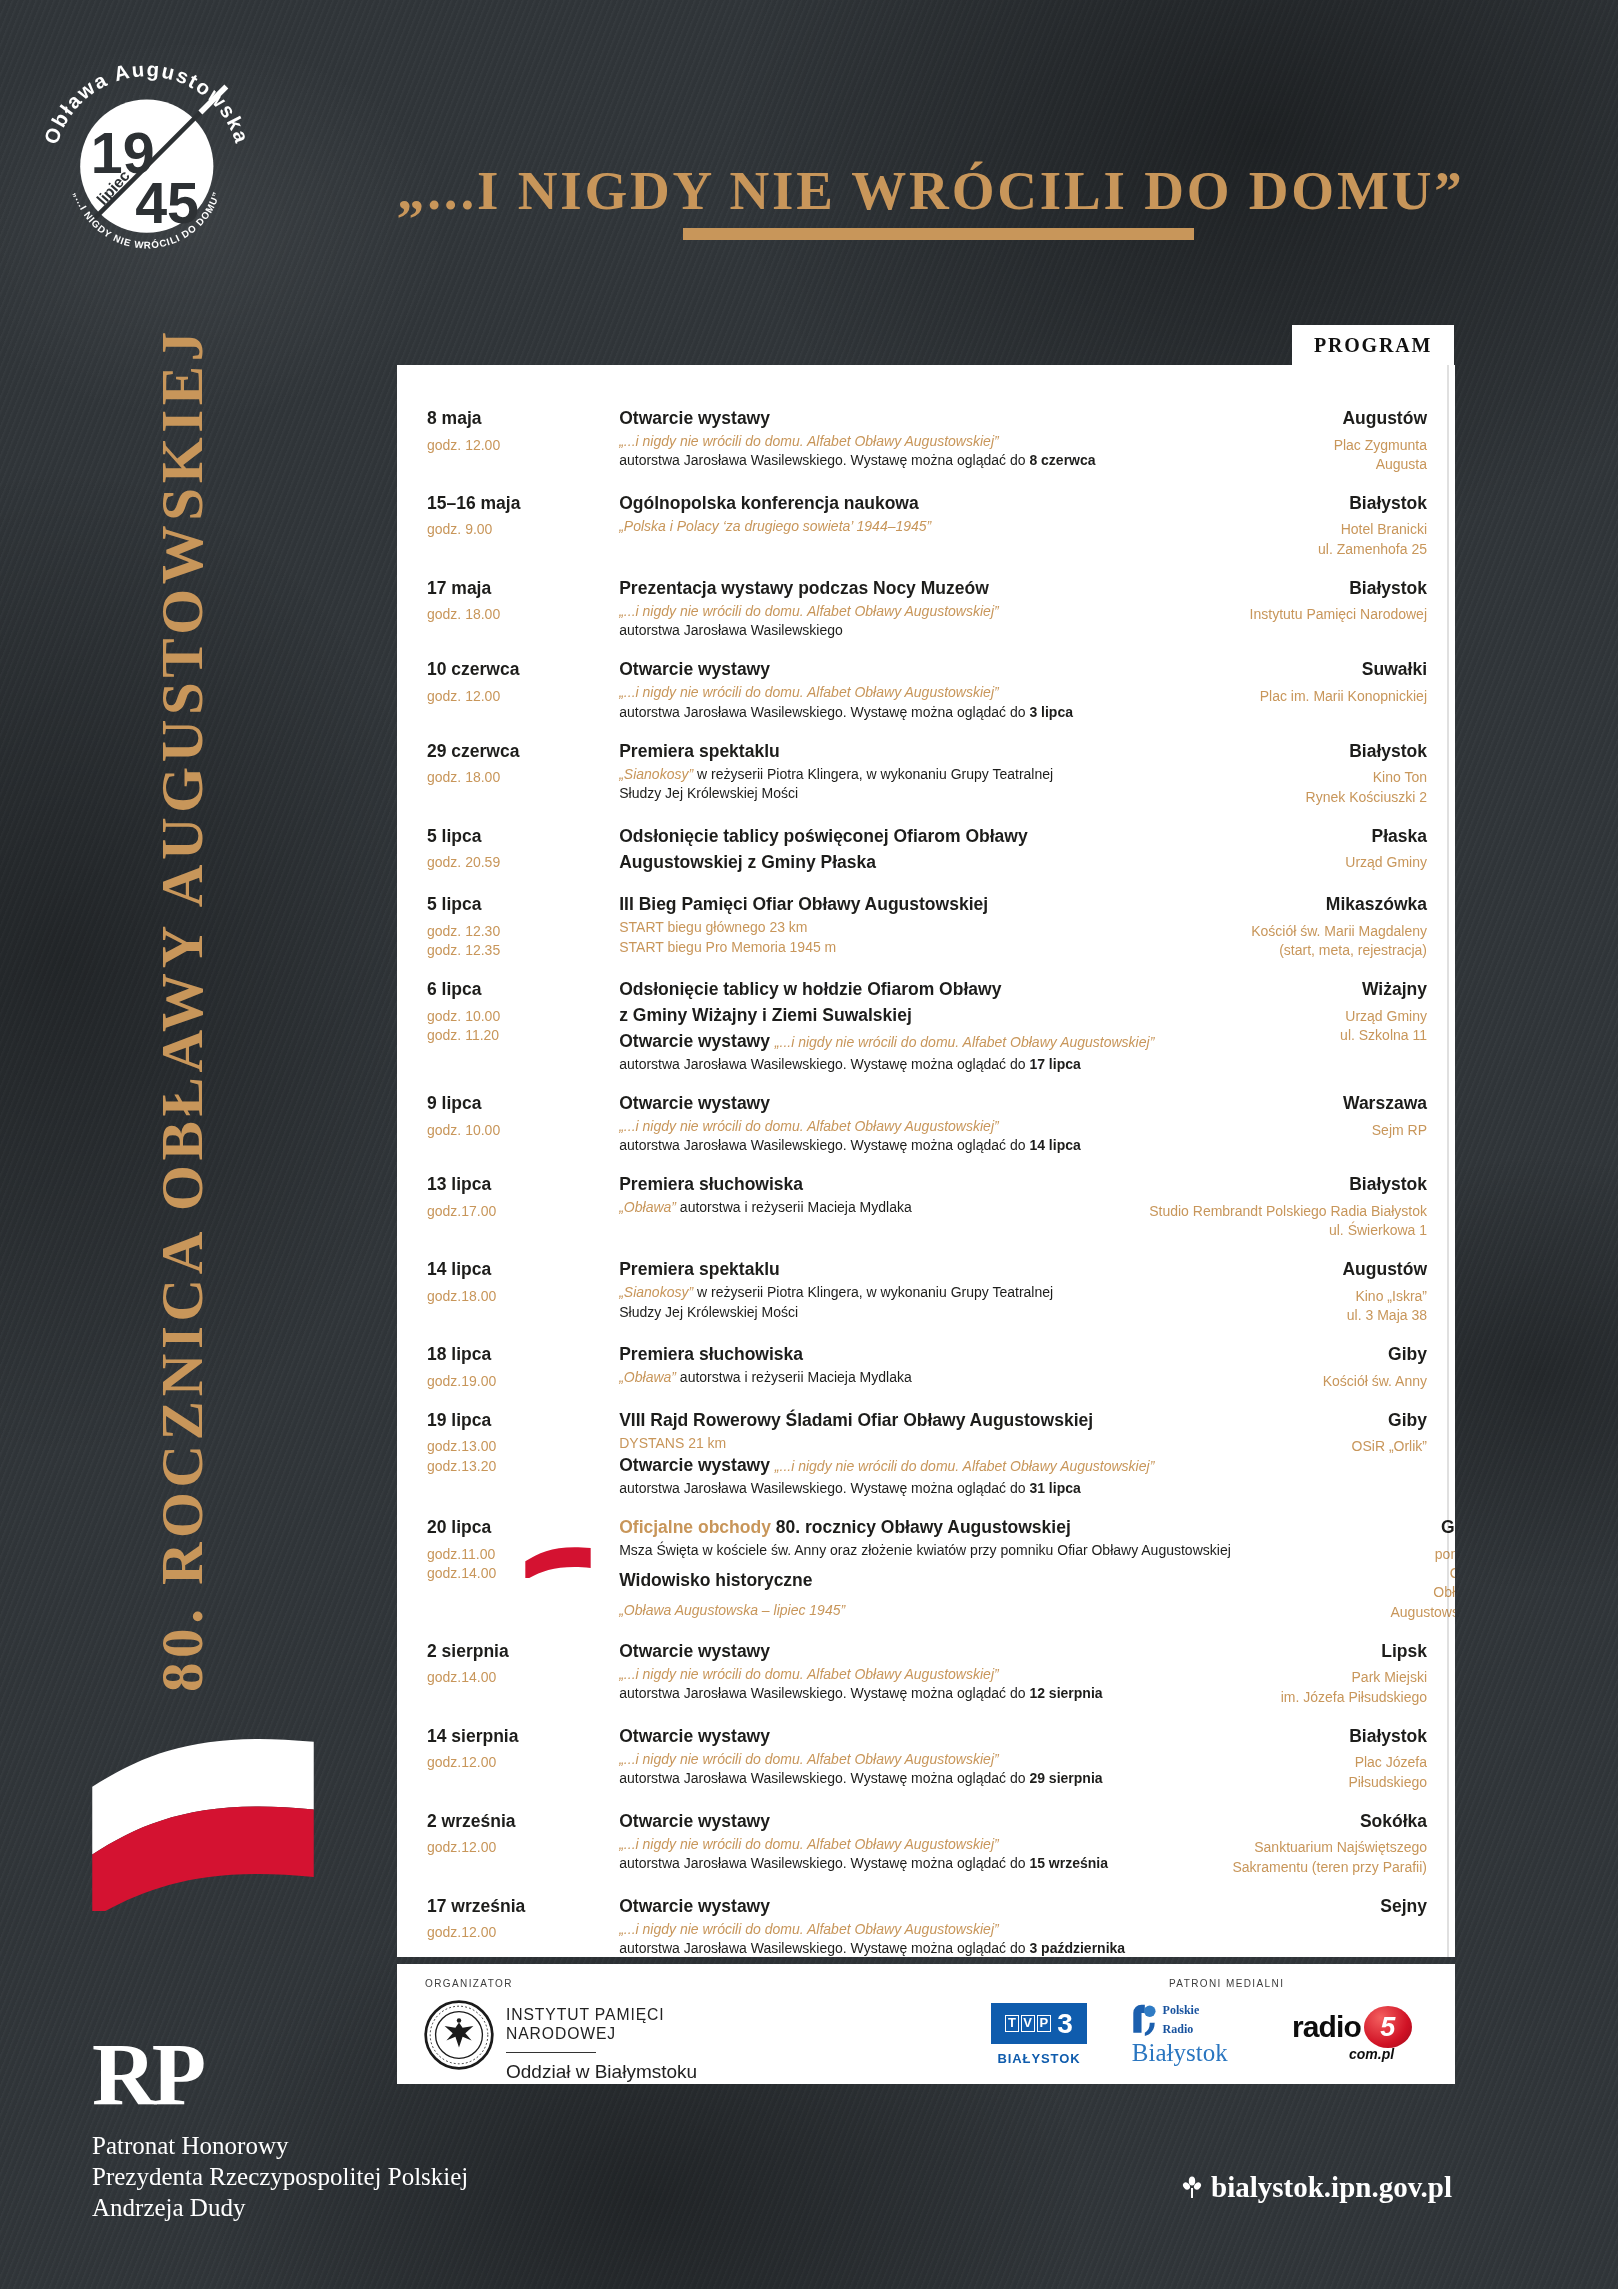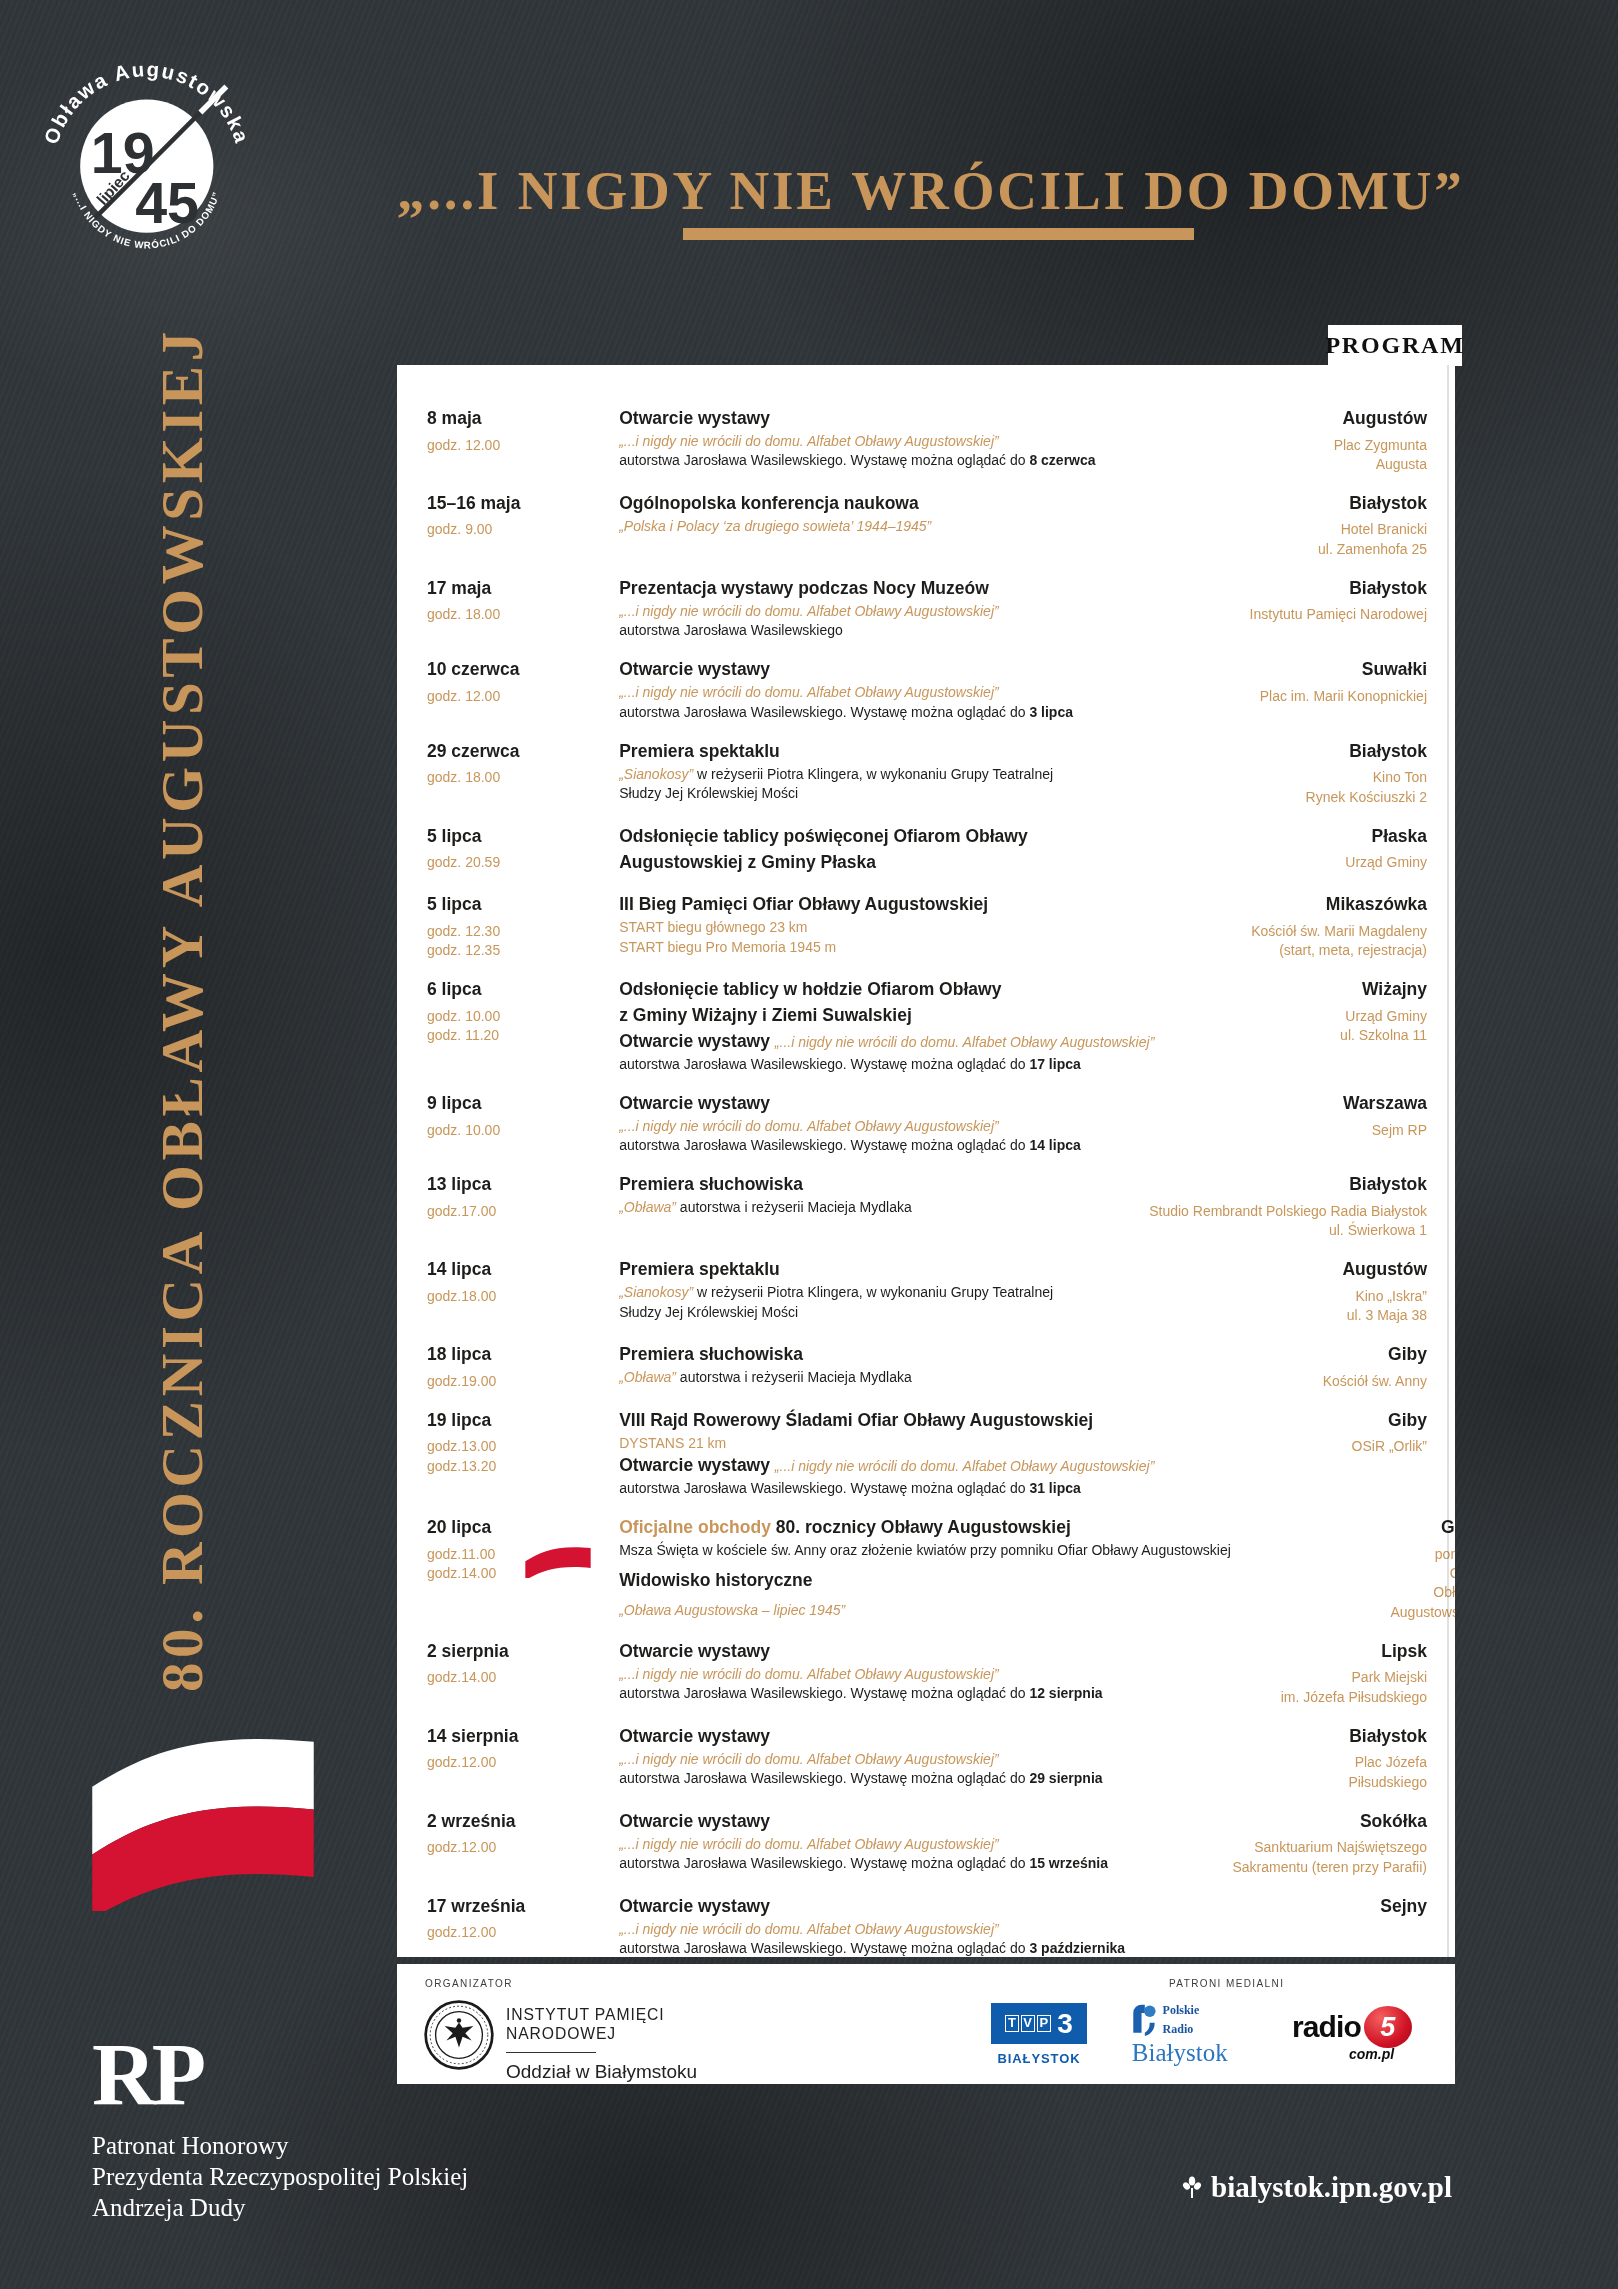--- a/index.html
+++ b/index.html
@@ -19,23 +19,23 @@
 
   
   .logo{position:absolute;left:37px;top:32px;width:214px;height:222px;}
   .main-title{
     position:absolute;left:397px;top:159px;width:1058px;text-align:center;
     font-family:"Liberation Serif",serif;font-weight:700;font-size:55px;letter-spacing:2.8px;
     color:var(--gold);white-space:nowrap;
   }
   .title-underline{position:absolute;left:683px;top:228px;width:511px;height:12px;background:var(--gold);}
   .program-box{
-    position:absolute;left:1292px;top:325px;width:134px;height:41px;background:#fff;
+    position:absolute;left:1292px;top:325px;width:162px;height:41px;background:#fff;
     display:flex;align-items:center;justify-content:center;
-    font-family:"Liberation Serif",serif;font-weight:700;font-size:24px;letter-spacing:1.8px;color:#111;margin-left:36px;
+    font-family:"Liberation Serif",serif;font-weight:700;font-size:20px;letter-spacing:1.8px;color:#111;
   }
 
   
   .vertical-title{
     position:absolute;left:148px;top:426px;height:1266px;width:96px;
     writing-mode:vertical-rl;transform:rotate(180deg);
     font-family:"Liberation Serif",serif;font-weight:700;font-size:59px;letter-spacing:4.6px;
     color:var(--gold);white-space:nowrap;
   }
 

